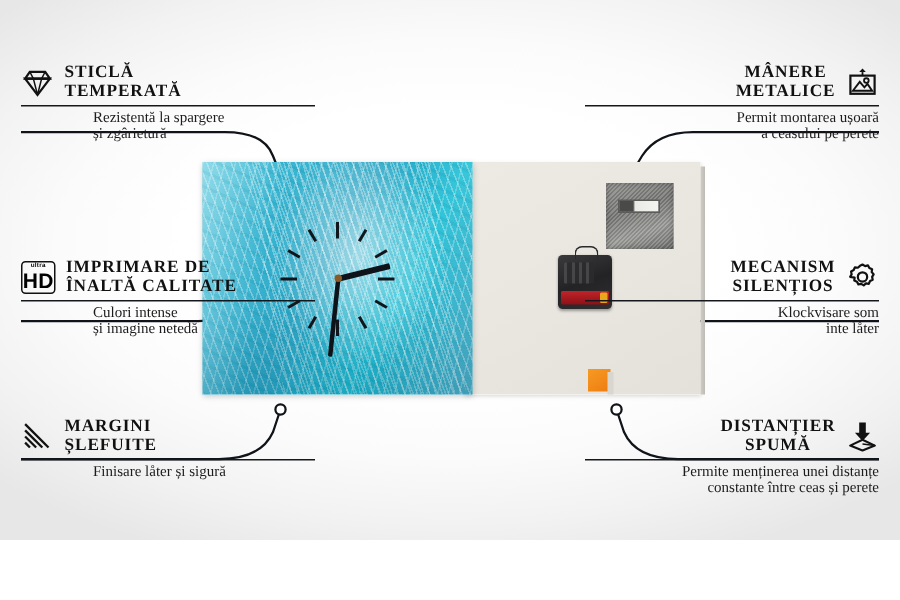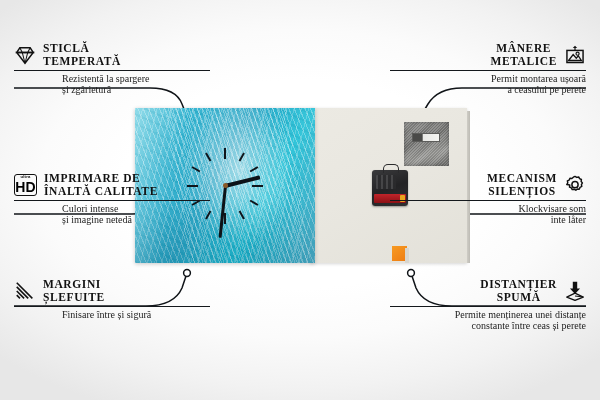--- a/index.html
+++ b/index.html
@@ -2,21 +2,21 @@
 <html><head>
 <meta charset="utf-8">
 <style>
   html,body{margin:0;padding:0;}
   body{
     width:600px;height:400px;overflow:hidden;
     font-family:"Liberation Serif", serif;
     background:#ffffff;
   }
   #stage{
-    position:relative;width:600px;height:400px;
+    position:relative;width:600px;height:360px;
     background:
       radial-gradient(ellipse 70% 62% at 50% 46%, #ffffff 0%, #ffffff 42%, #fbfbfb 62%, #f2f2f2 82%, #e7e7e7 100%);
   }
   
   .product{position:absolute;left:135px;top:108px;width:332px;height:157px;}
   .panel-back{
     position:absolute;left:175px;top:0;width:157px;height:155px;
     background:linear-gradient(150deg,#eceae3 0%,#e9e7e0 45%,#e3e1d9 100%);
     box-shadow:0 1px 3px rgba(0,0,0,.16);
   }
@@ -246,21 +246,21 @@
               <path d="M3 3 L20 20"></path>
               <path d="M3 7.5 L15.5 20"></path>
               <path d="M3 12 L11 20"></path>
               <path d="M3 16.5 L6.5 20"></path>
             </g>
           </svg>
       </span>
       <span class="title"><span>MARGINI</span><br><span>ȘLEFUITE</span></span>
     </div>
     <div class="rule"></div>
-    <div class="desc"><span>Finisare între și sigură</span></div>
+    <div class="desc"><span>Finisare låter și sigură</span></div>
   </div>
 
   <div class="callout right" id="c-manere">
     <div class="head">
       <span class="title"><span>MÂNERE</span><br><span>METALICE</span></span>
       <span class="ico">
         <svg viewBox="0 0 24 24">
             <rect x="3.2" y="7" width="17.6" height="13.2" fill="none" stroke="#111" stroke-width="1.6"></rect>
             <path d="M5 18 L10 11.5 L13.4 15.5 L15.6 13 L19 18z" fill="none" stroke="#111" stroke-width="1.4"></path>
             <circle cx="14.8" cy="10.6" r="1.7" fill="none" stroke="#111" stroke-width="1.3"></circle>

